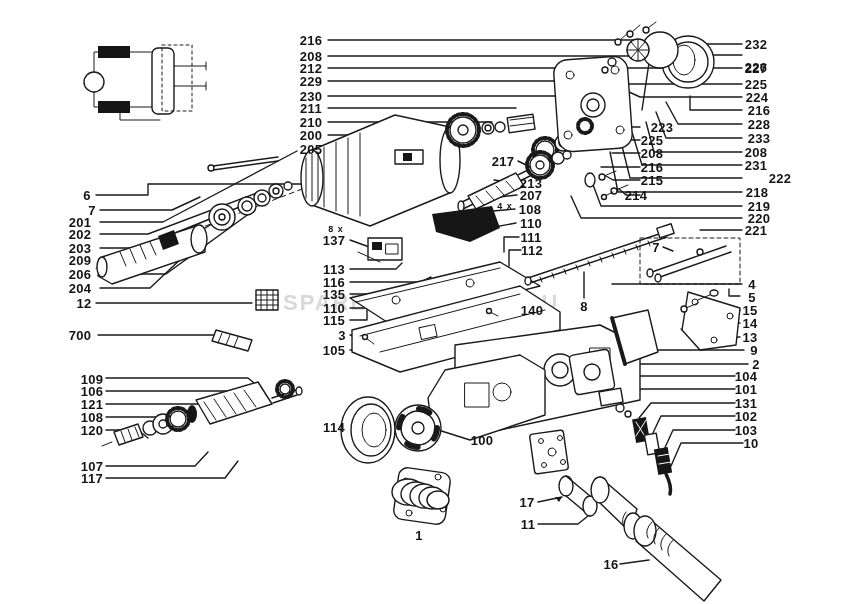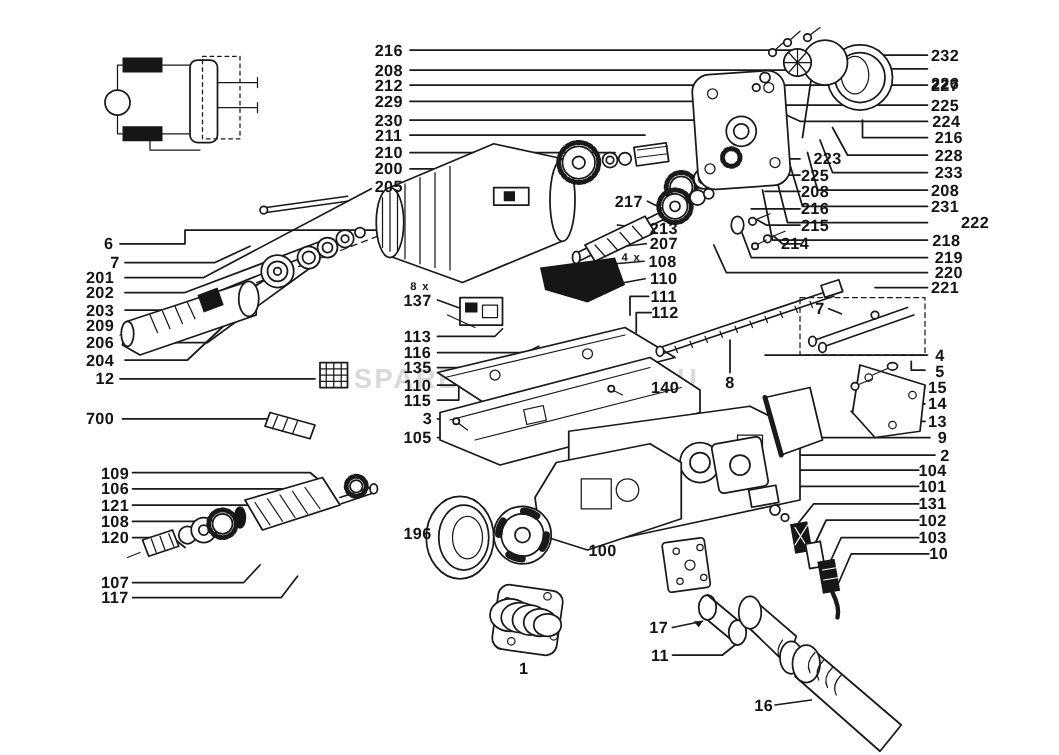--- a/index.html
+++ b/index.html
@@ -439,21 +439,21 @@
       <div class="part-label" style="left: 746px; top: 416px;">102</div>
       <div class="part-label" style="left: 746px; top: 430px;">103</div>
       <div class="part-label" style="left: 751px; top: 443px;">10</div>
       <div class="part-label" style="left: 92px; top: 379px;">109</div>
       <div class="part-label" style="left: 92px; top: 391px;">106</div>
       <div class="part-label" style="left: 92px; top: 404px;">121</div>
       <div class="part-label" style="left: 92px; top: 417px;">108</div>
       <div class="part-label" style="left: 92px; top: 430px;">120</div>
       <div class="part-label" style="left: 92px; top: 466px;">107</div>
       <div class="part-label" style="left: 92px; top: 478px;">117</div>
-      <div class="part-label" style="left: 334px; top: 427px;">196</div>
+      <div class="part-label" style="left: 334px; top: 427px;">114</div>
       <div class="part-label" style="left: 482px; top: 440px;">100</div>
       <div class="part-label" style="left: 419px; top: 535px;">1</div>
       <div class="part-label" style="left: 527px; top: 502px;">17</div>
       <div class="part-label" style="left: 528px; top: 524px;">11</div>
       <div class="part-label" style="left: 611px; top: 564px;">16</div>
       <div class="part-label" style="left: 656px; top: 247px;">7</div>
     </div>
 </div>
 
 </body></html>

